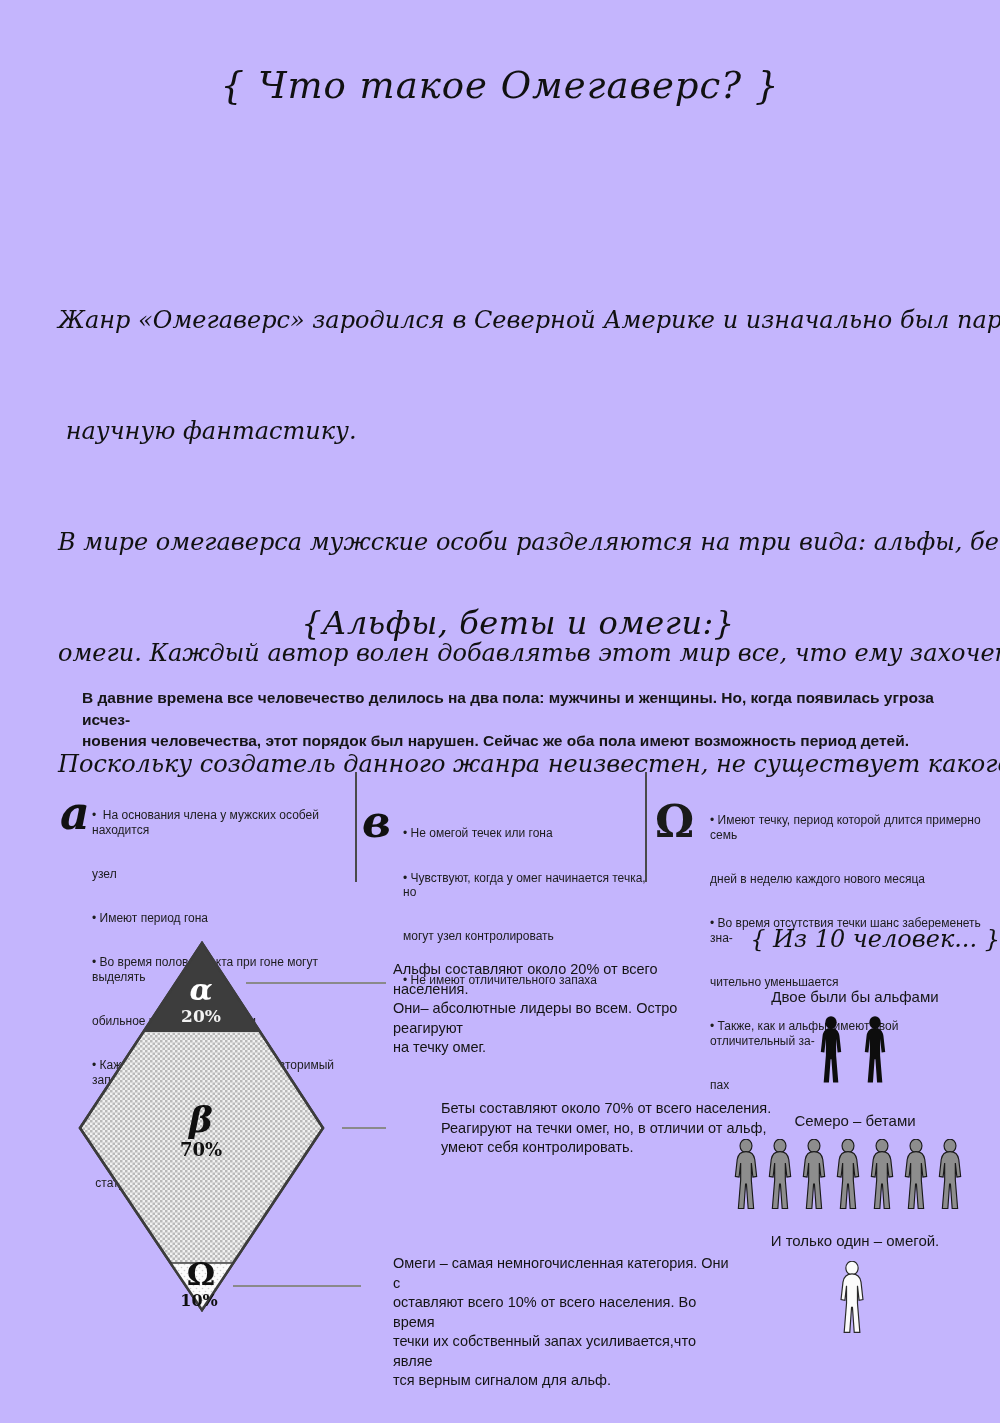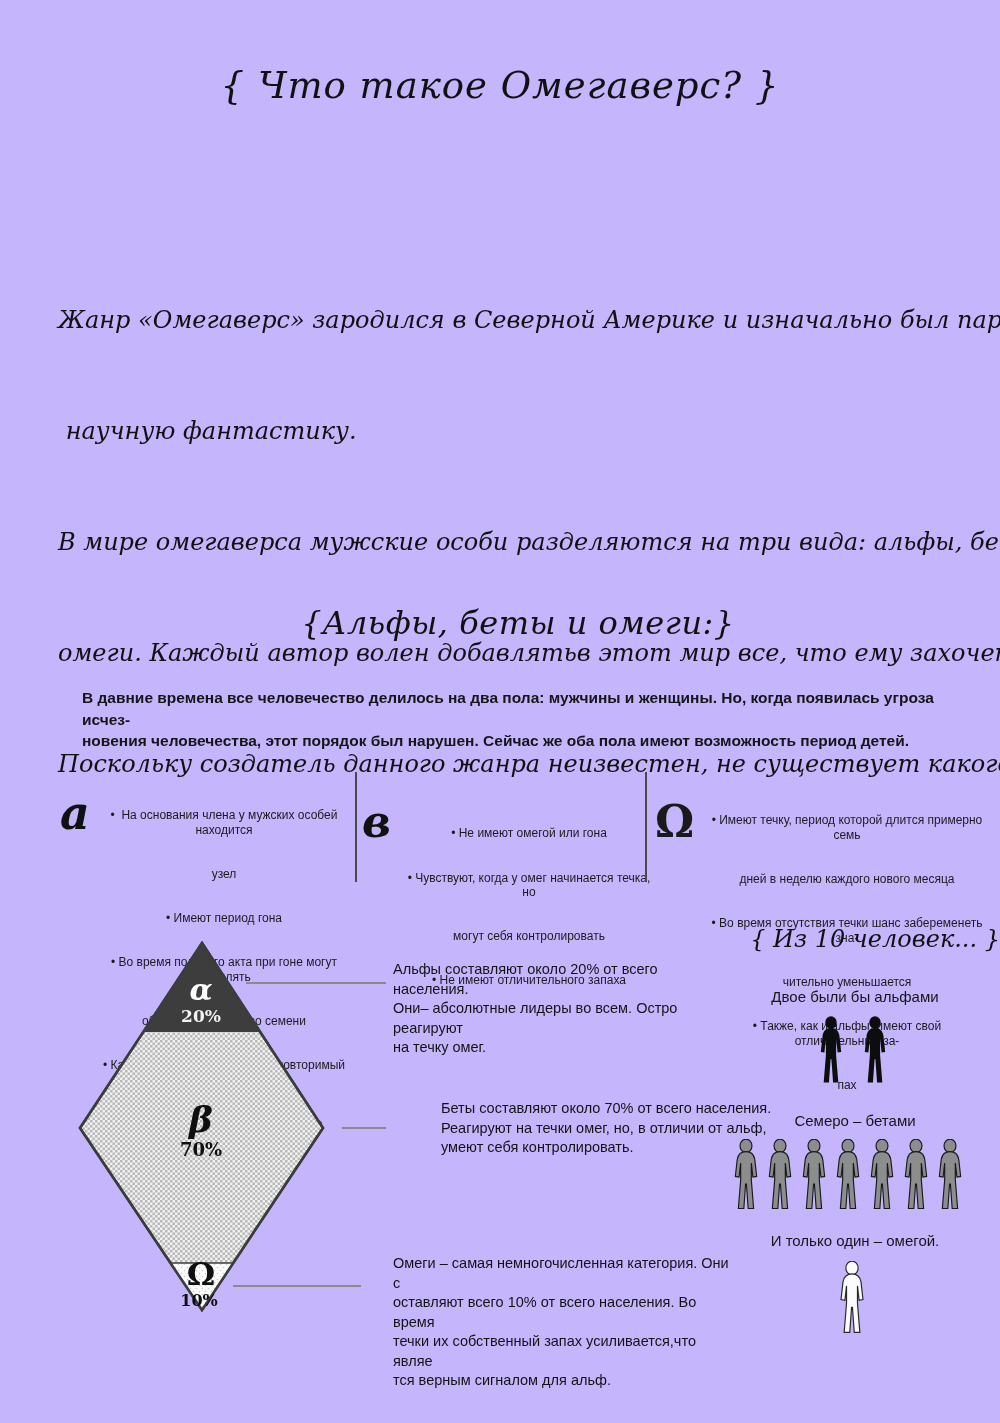--- a/index.html
+++ b/index.html
@@ -9,21 +9,21 @@
   }
   .hand { font-family:"DejaVu Serif", serif; font-style:italic; color:#111; }
   .abs { position:absolute; }
   .centered { left:0; right:0; text-align:center; }
 
   #page-title { top:64px; font-size:37px; letter-spacing:1px; }
   .intro-hand { left:58px; top:228px; width:900px; font-size:24px; line-height:37px; white-space:pre; }
   #section-header { top:604px; font-size:32px; letter-spacing:0.5px;padding-left:36px; }
   .subtitle { left:82px; top:687px; width:870px; font-size:15.5px; line-height:21.5px; color:#161616;font-weight:bold; }
 
-  .bullets { font-size:12px; line-height:14.7px; color:#1c1c1c; white-space:pre-wrap;text-align:center; }
+  .bullets { font-size:12px; line-height:14.7px; color:#1c1c1c; white-space:pre-wrap; }
   .col-letter { font-size:46px; font-weight:bold; }
   .v-divider { width:2px; background:#4a4a4a; }
 
   .connector { height:2px; background:#8a8a8a; }
 
   .desc { font-size:14.5px; line-height:19.5px; color:#141414; }
 
   .people-label { left:705px; width:300px; text-align:center; font-size:15px; color:#161616; }
   #people-header { left:700px; width:300px; text-align:right; font-size:24px; }
 
@@ -73,23 +73,23 @@
     <div>обильное количество семени</div>
     <div>• Каждый альфа имеет свой неповторимый запах,</div>
     <div>по которому можно определить его социальный</div>
     <div> статус</div>
   </div>
 
   <div class="abs v-divider" style="left:355px; top:772px; height:110px;"></div>
 
   <div class="abs hand col-letter" style="left:362px; top:796px; font-size:44px;">в</div>
   <div class="abs bullets" style="left:403px; top:797px; width:252px;">
-    <div>• Не имеют омегой или гона</div>
+    <div>• Не омегой течек или гона</div>
     <div>• Чувствуют, когда у омег начинается течка, но</div>
-    <div>могут себя контролировать</div>
+    <div>могут узел контролировать</div>
     <div>• Не имеют отличительного запаха</div>
   </div>
 
   <div class="abs v-divider" style="left:645px; top:772px; height:110px;"></div>
 
   <div class="abs diamond-label" style="left:655px; top:796px; font-size:44px; font-style:normal;">Ω</div>
   <div class="abs bullets" style="left:710px; top:784px; width:274px;">
     <div>• Имеют течку, период которой длится примерно семь</div>
     <div>дней в неделю каждого нового месяца</div>
     <div>• Во время отсутствия течки шанс забеременеть зна-</div>

